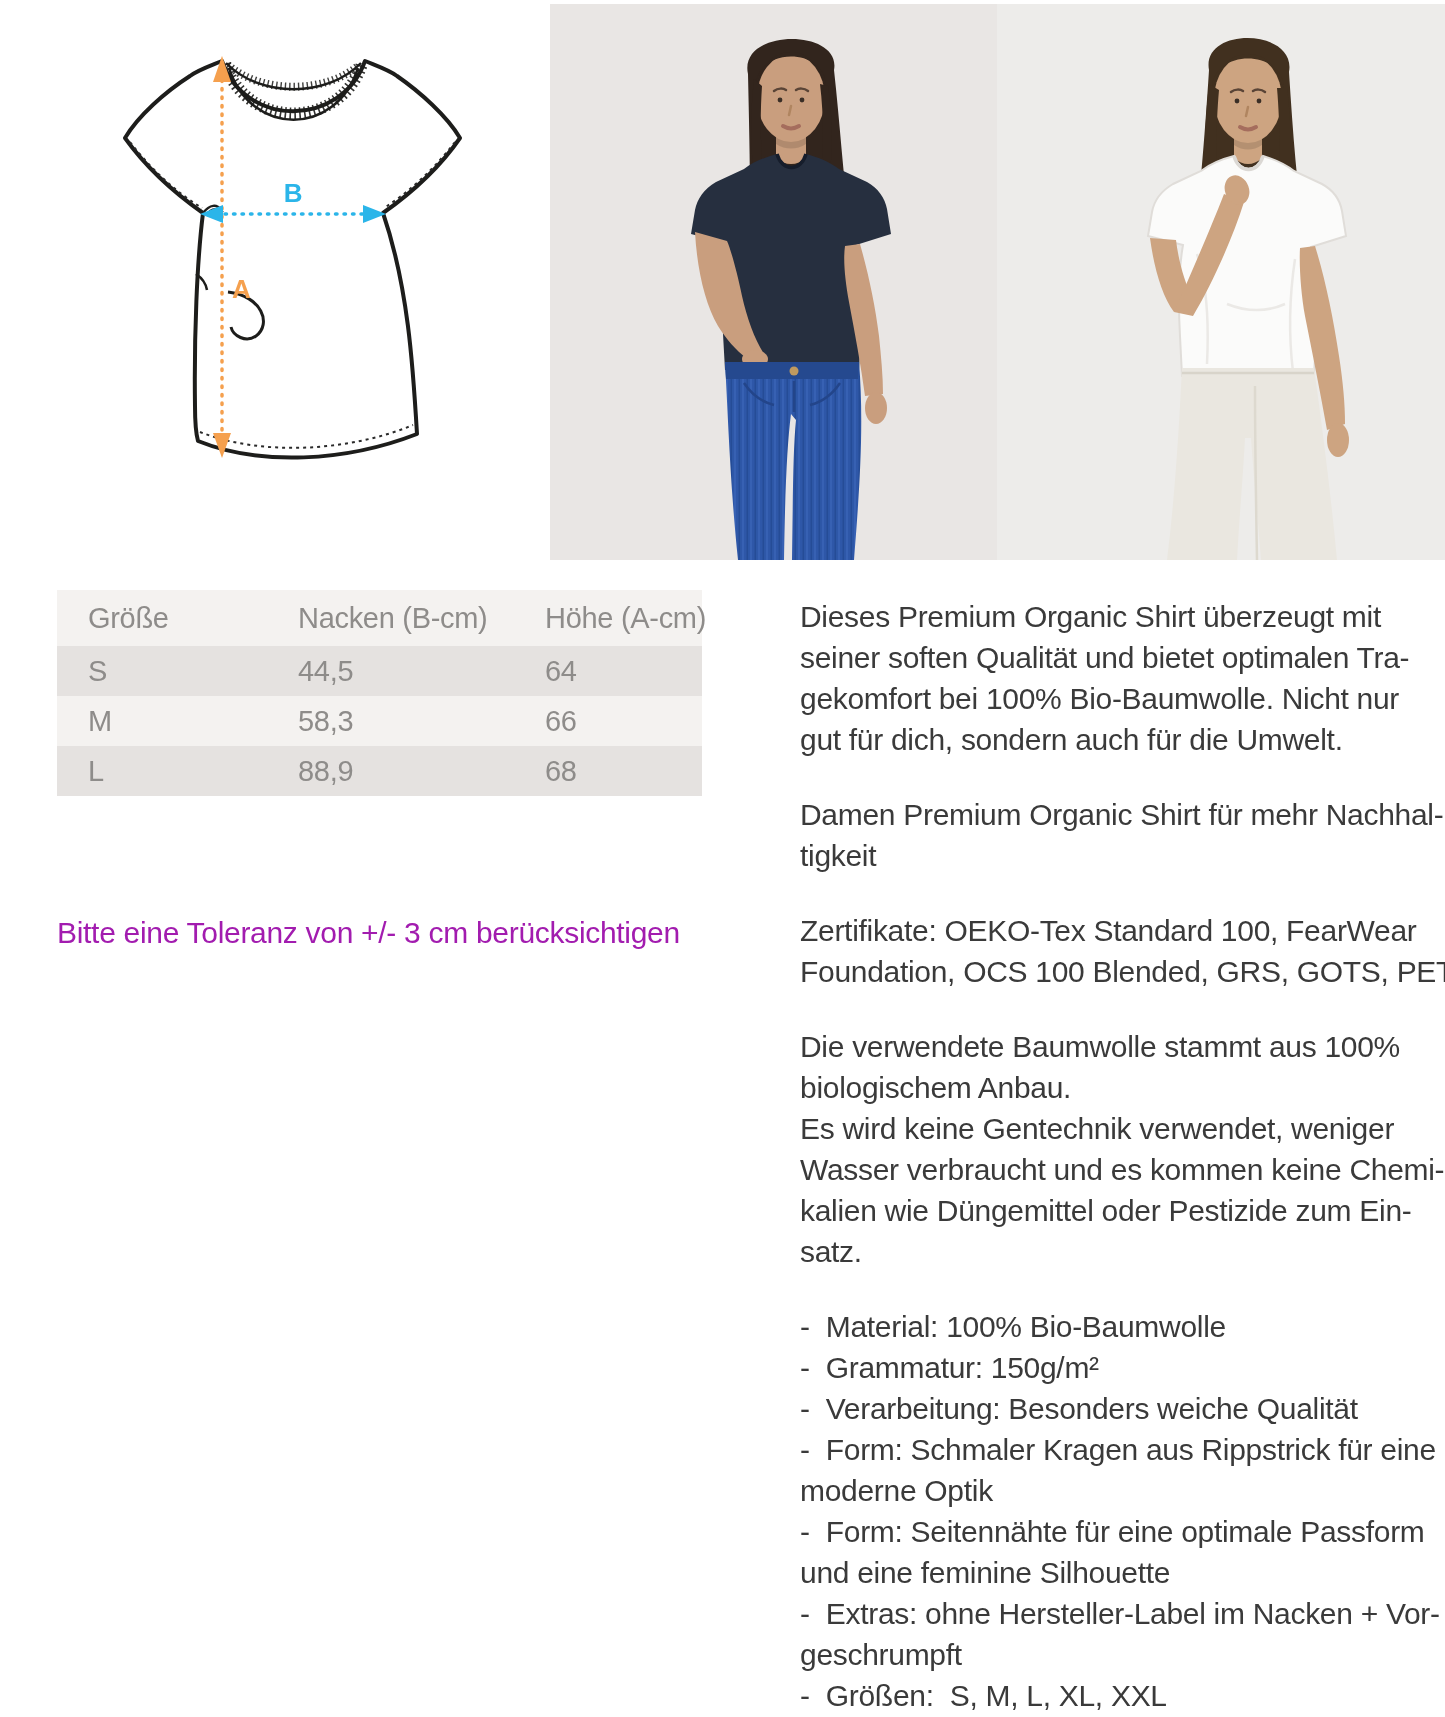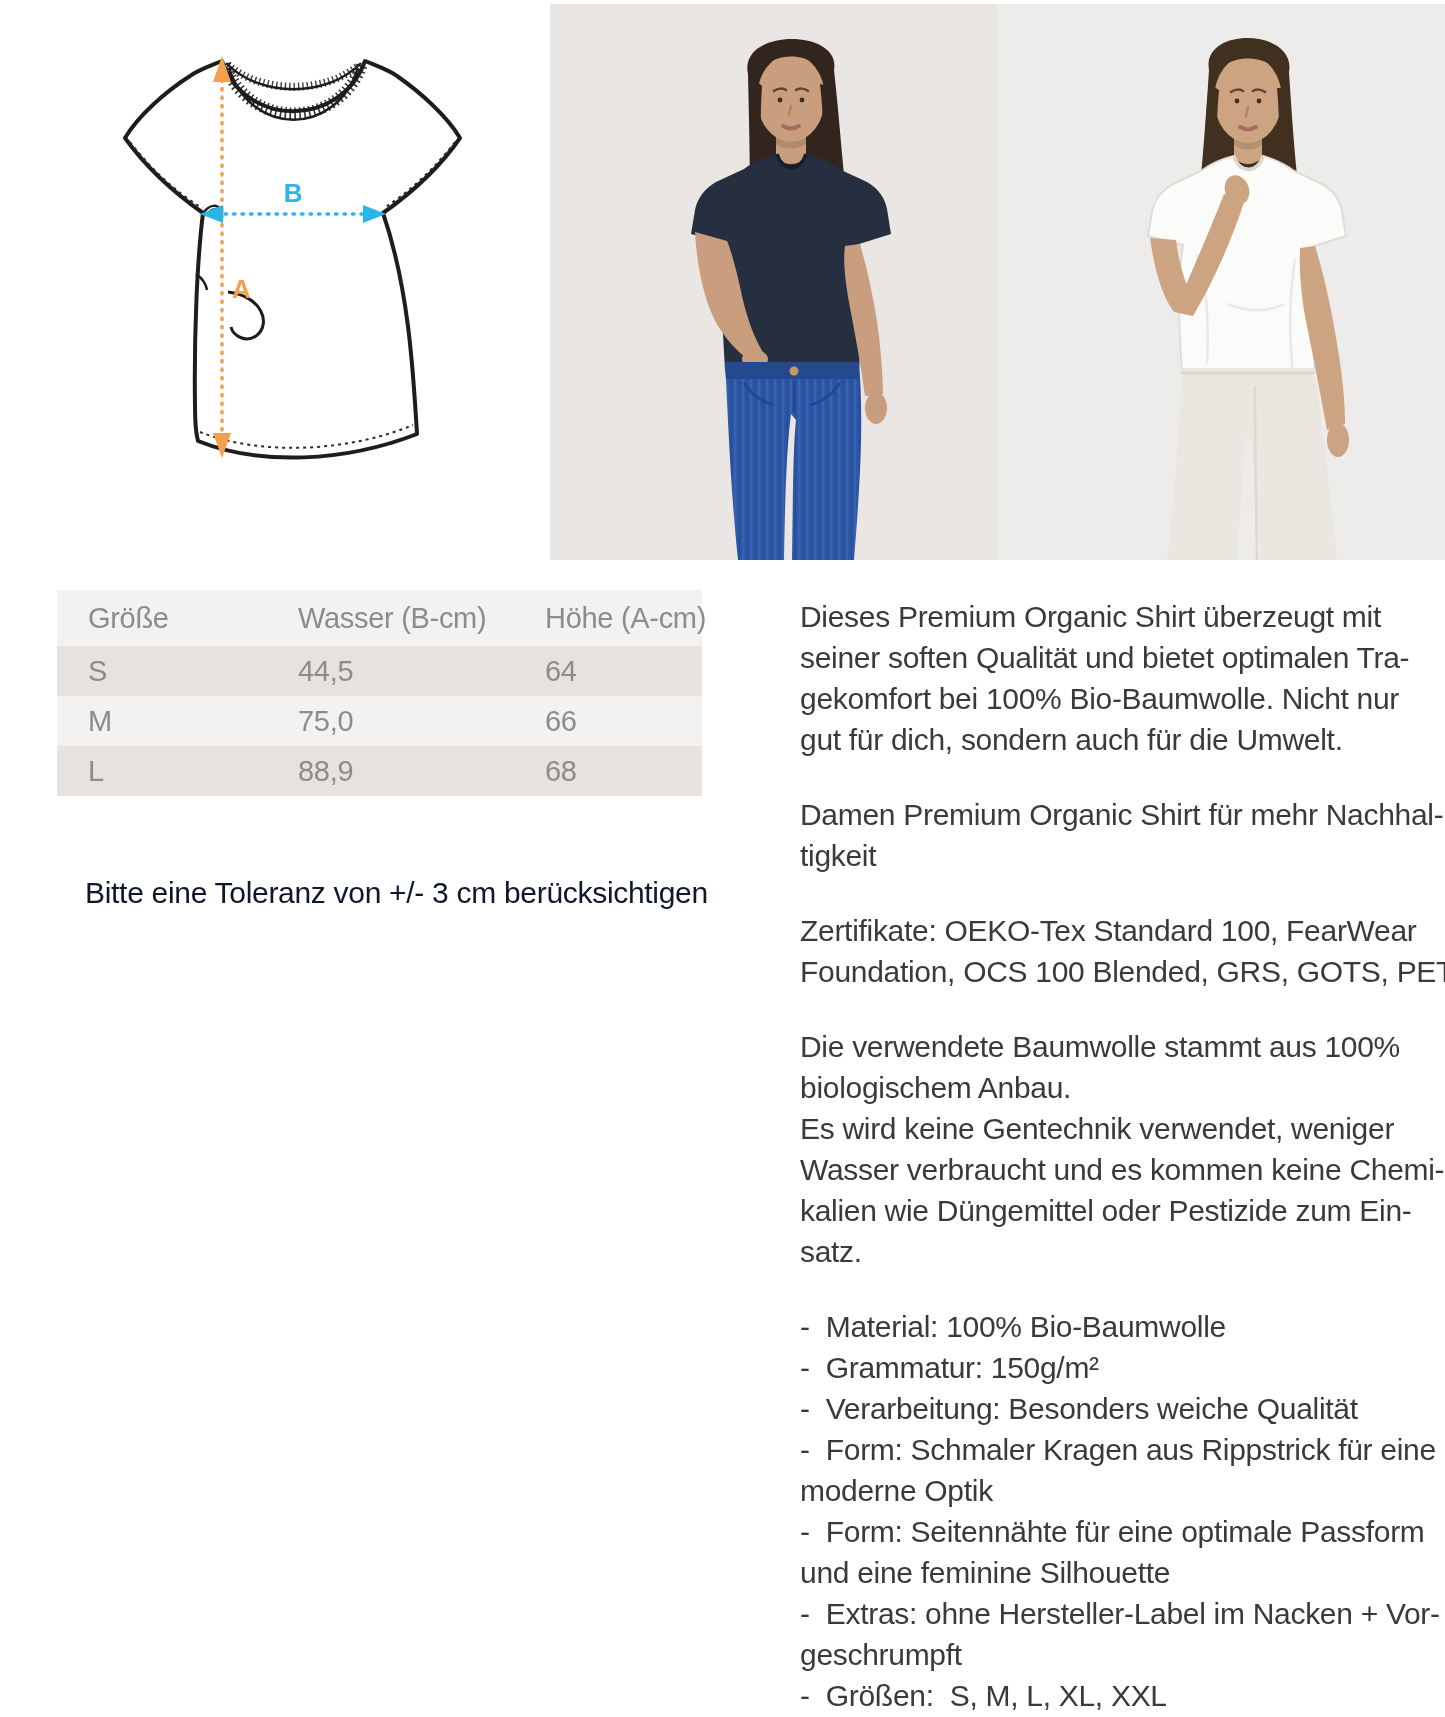--- a/index.html
+++ b/index.html
@@ -29,22 +29,22 @@
   table.size-table th,table.size-table td{
     font-size:29px;font-weight:normal;text-align:left;
     color:#8e8c8a;padding:0 0 0 31px;white-space:nowrap;
   }
   table.size-table thead tr{height:56px;background:#f4f2f0;}
   table.size-table tbody tr{height:50px;}
   table.size-table tbody tr.row-dark{background:#e5e2e0;}
   table.size-table tbody tr.row-light{background:#f4f2f0;}
 
   .tolerance{
-    position:absolute;left:57px;top:876px;
-    font-size:30px;color:#0f172a;white-space:pre;margin-left:28px;
+    position:absolute;left:57px;top:916px;
+    font-size:30px;color:#a21caf;white-space:pre;
   }
 
   
   .description{
     position:absolute;left:800px;top:596px;width:650px;
     font-size:30px;line-height:41px;color:#3a3a3a;
   }
   .description .block{margin:0 0 34px 0;}
   .description .line{white-space:pre;height:41px;}
 </style>
@@ -211,33 +211,33 @@
 
   <table class="size-table">
     <colgroup>
         <col class="c1">
         <col class="c2">
         <col class="c3">
       </colgroup>
     <thead>
       <tr id="size-table-head">
           <th>Größe</th>
-          <th>Wasser (B-cm)</th>
+          <th>Nacken (B-cm)</th>
           <th>Höhe (A-cm)</th>
         </tr>
     </thead>
     <tbody id="size-table-body">
         <tr class="row-dark">
           <td>S</td>
           <td>44,5</td>
           <td>64</td>
         </tr>
         <tr class="row-light">
           <td>M</td>
-          <td>75,0</td>
+          <td>58,3</td>
           <td>66</td>
         </tr>
         <tr class="row-dark">
           <td>L</td>
           <td>88,9</td>
           <td>68</td>
         </tr>
       </tbody>
   </table>
 

